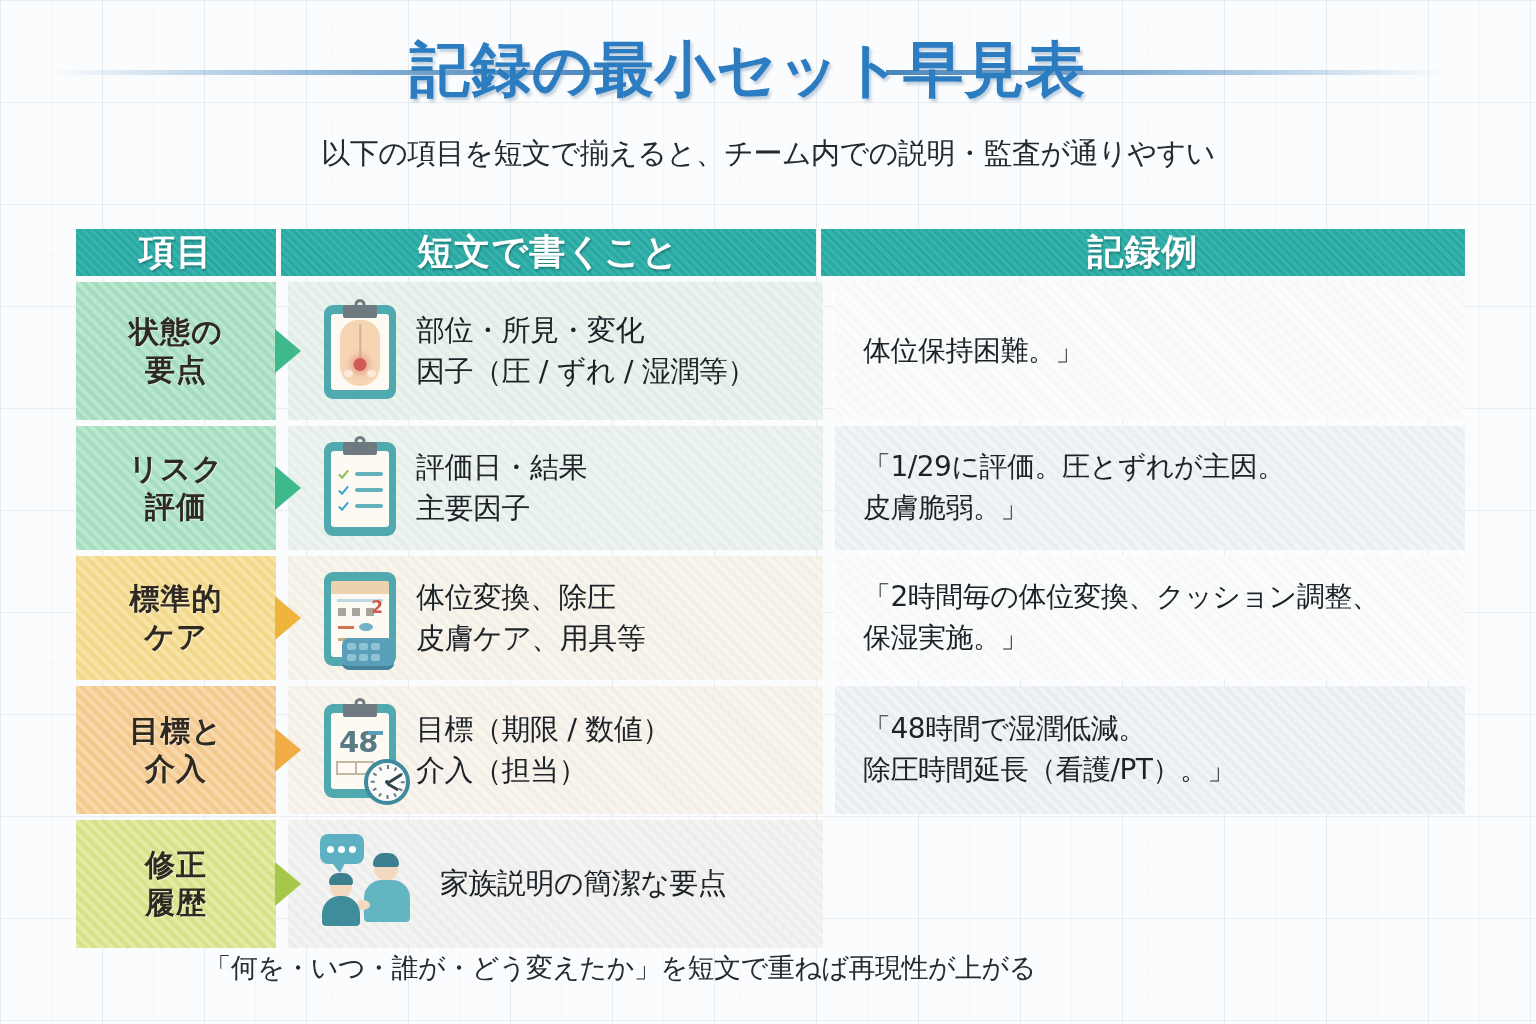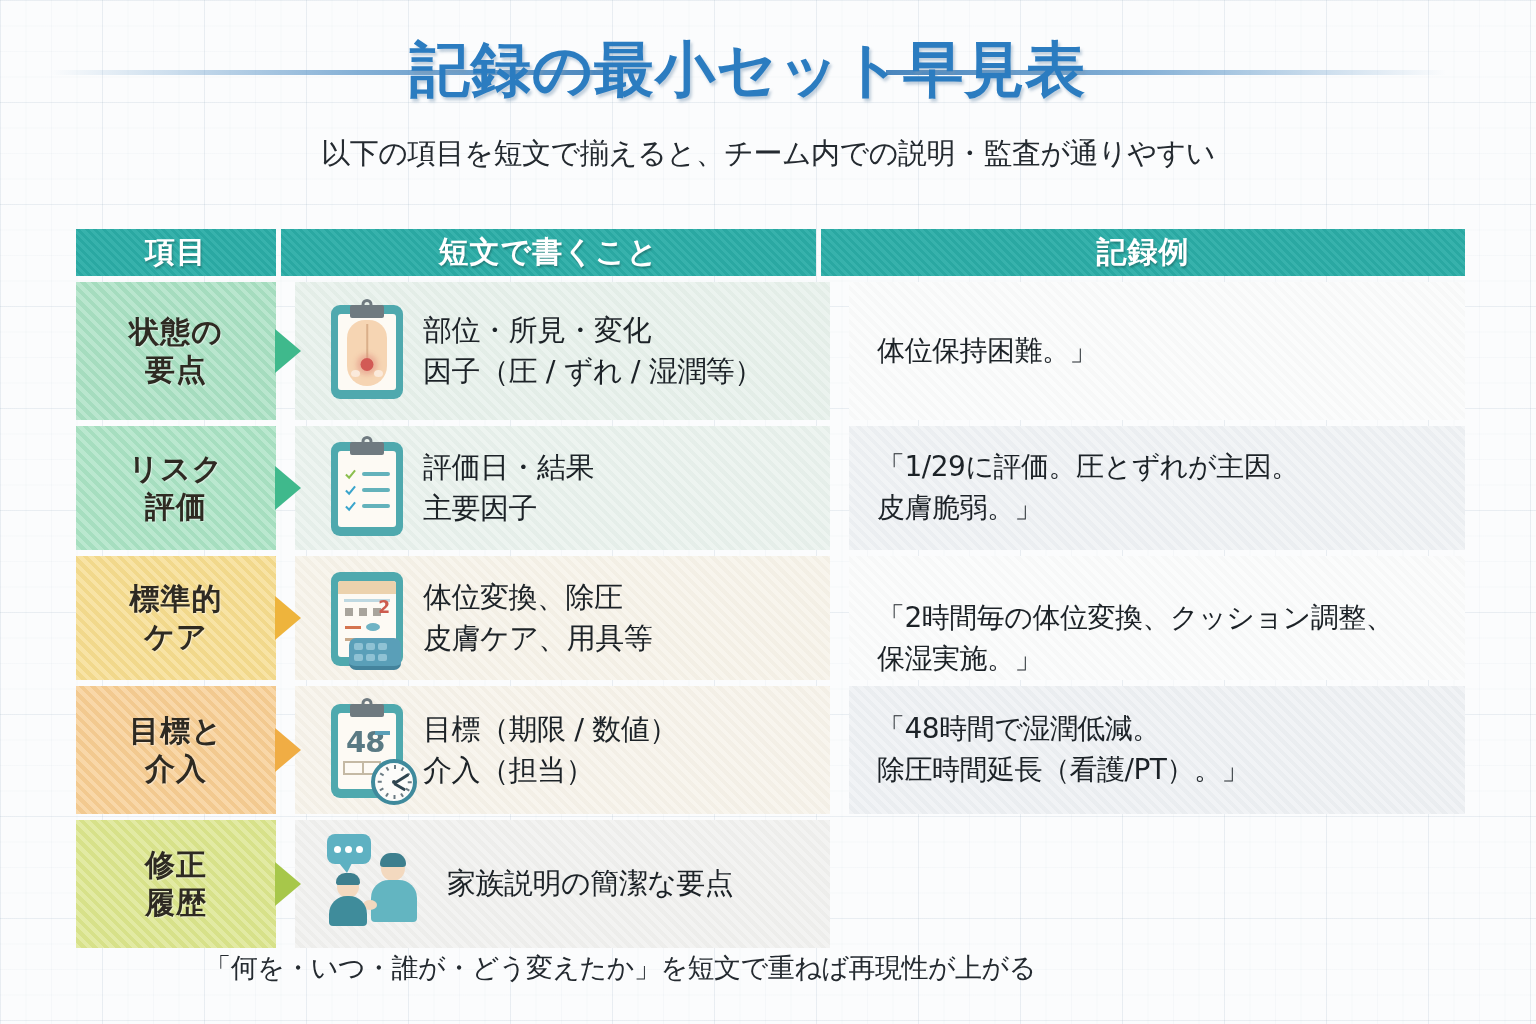--- a/index.html
+++ b/index.html
@@ -87,36 +87,36 @@
   .thead {
     display: flex;
     gap: 5px;
     height: 57px;
   }
   .th {
     background: #2bada7;
     background-image:
       repeating-linear-gradient(45deg, rgba(255,255,255,0.06) 0 3px, rgba(0,0,0,0.03) 3px 6px);
     color: #ffffff;
-    font-size: 30px;
+    font-size: 36px;
     font-weight: bold;
     display: flex;
     align-items: center;
     justify-content: center;
     text-shadow: 1px 2px 2px rgba(0,0,0,0.25);
     letter-spacing: 1px;
     margin-top: 10px;
   }
   .th.c1 { width: 200px; }
   .th.c2 { width: 535px; }
   .th.c3 { flex: 1; }
 
   .row {
     display: flex;
-    gap: 19px;
+    gap: 12px;
     margin-top: 6px;
     height: 138px;
     position: relative;
   }
   .row.r2, .row.r3 { height: 124px; }
   .row.r4, .row.r5 { height: 128px; }
 
   
   .label-cell {
     width: 200px;
@@ -562,21 +562,21 @@
             <div class="key" style="left:5px; top:16px;"></div>
             <div class="key" style="left:17px; top:16px;"></div>
             <div class="key" style="left:29px; top:16px;"></div>
           </div>
         </div>
         <div class="mid-text">
           <span>体位変換、除圧</span><br>
           <span>皮膚ケア、用具等</span>
         </div>
       </div>
-      <div class="ex-cell" id="ec2" style="background-color: rgb(250, 251, 251); justify-content: flex-end;">
+      <div class="ex-cell" id="ec2" style="background-color: rgb(250, 251, 251);">
         <div class="ex-text">「2時間毎の体位変換、クッション調整、</div>
         <div class="ex-text">保湿実施。」</div>
       </div>
     </div>
 
     <div class="row r4">
       <div class="label-cell" id="lc3" style="background-color: rgb(247, 205, 146);">
         <div class="label-text">
           <span>目標と</span><br>
           <span>介入</span>

